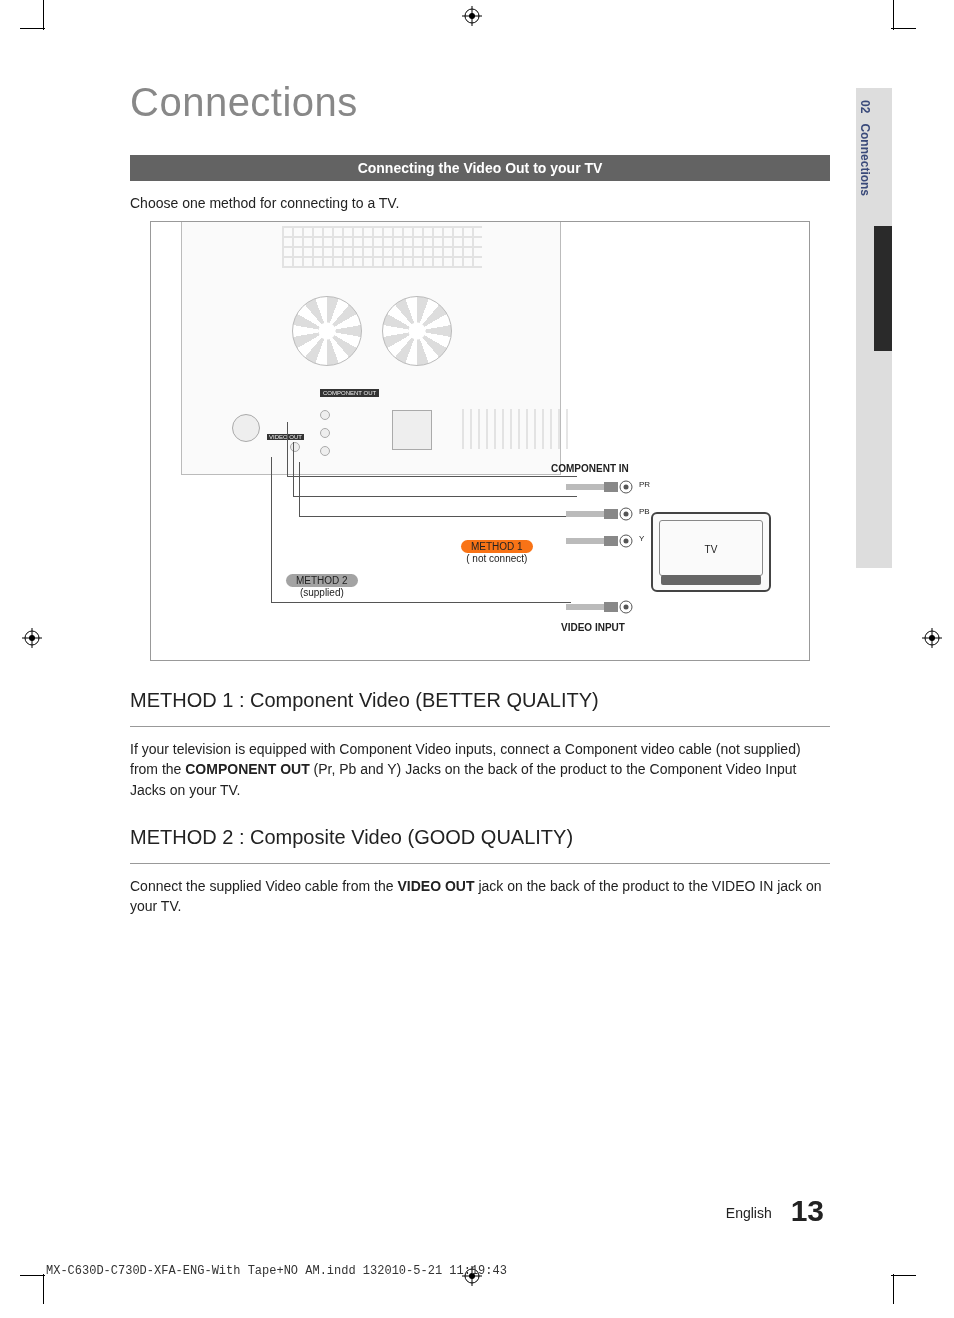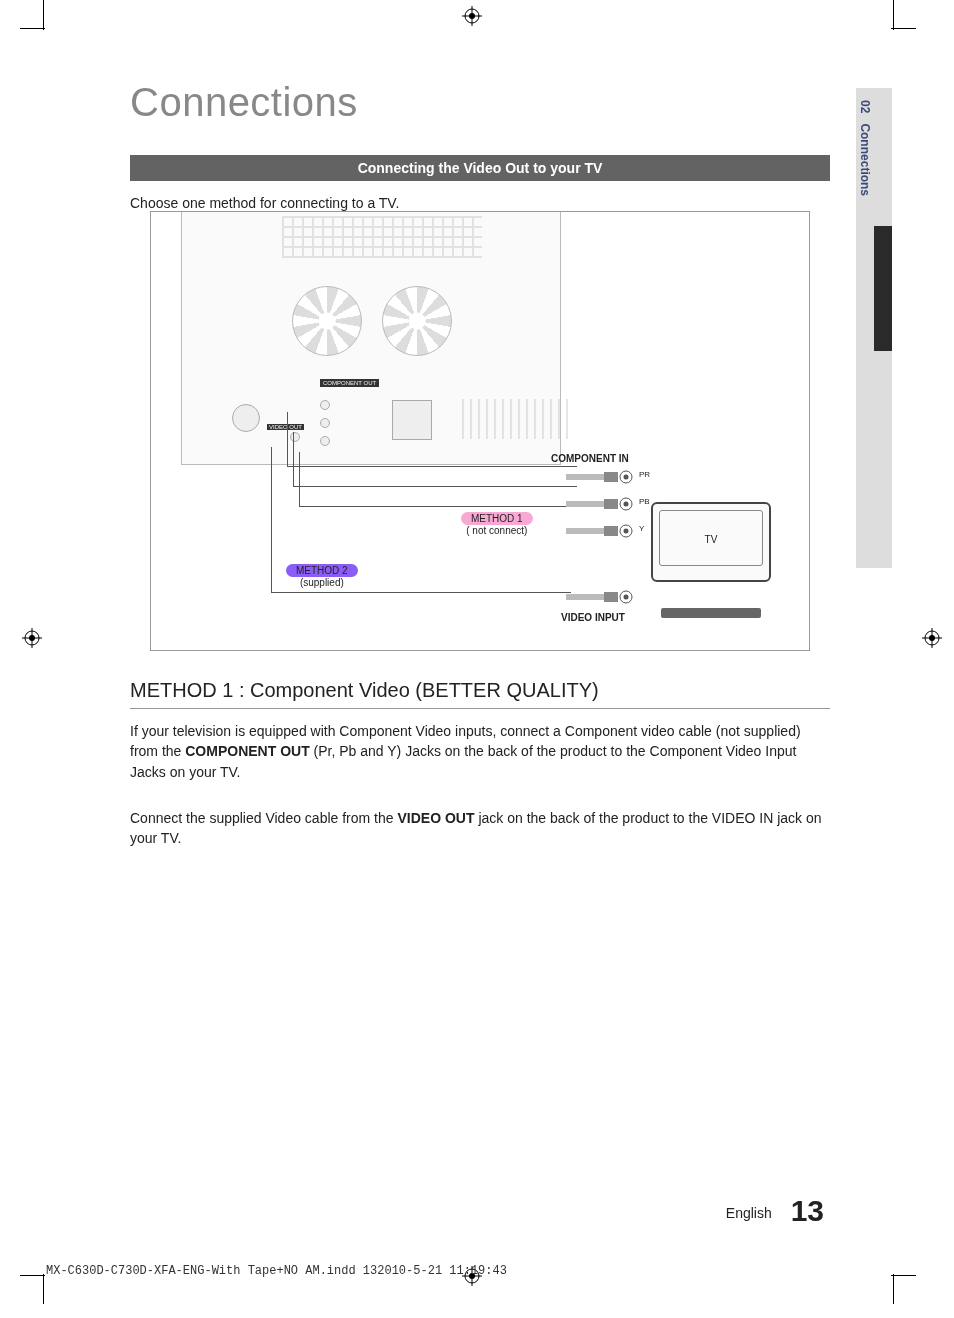--- a/index.html
+++ b/index.html
@@ -85,20 +85,21 @@
     color: #fff;
     font-weight: bold;
     text-align: center;
     padding: 5px 0;
     font-size: 14px;
     margin-bottom: 14px;
   }
 
   .intro {
     font-size: 14px;
+    margin-bottom: 10px;
   }
 
   .diagram-box {
     width: 660px;
     height: 440px;
     border: 1px solid #999;
     margin: 0 auto 28px auto;
     position: relative;
     overflow: hidden;
   }
@@ -143,55 +144,55 @@
   .vent-bot { position:absolute; top:5px; left:230px; width:110px; height:40px;
     background: repeating-linear-gradient(90deg,#ccc 0 2px,transparent 2px 8px);
     opacity:0.5;
   }
   .video-out-label { position:absolute; top:30px; left:35px; font-size:6px; background:#333; color:#eee; padding:0 2px; }
 
   .cable-line { position:absolute; border-color:#888; }
   .cable1-v { border-left:1.5px solid #555; top:235px; left:120px; height:145px; }
   .cable1-h { border-top:1.5px solid #555; top:380px; left:120px; width:300px; }
   .m2-bubble { position:absolute; top:352px; left:135px; text-align:center; font-size:10px; }
-  .m2-bubble .t1 { background:#8b5cf6; border-radius:8px; padding:1px 10px; display:inline-block; }
+  .m2-bubble .t1 { background:#a3a3a3; border-radius:8px; padding:1px 10px; display:inline-block; }
   .m2-bubble .t2 { font-size:10px; }
 
   .cable-set { position:absolute; top:200px; left:130px; width:290px; height:120px; }
   .cable-line2 { position:absolute; border-left:1.5px solid #555; border-bottom:1.5px solid #555;}
   .c-pr { top:0; left:6px; height:55px; width:290px; }
   .c-pb { top:20px; left:12px; height:55px; width:284px; }
   .c-y  { top:40px; left:18px; height:55px; width:278px; }
   .m1-bubble { position:absolute; top:300px; left:310px; text-align:center; font-size:10px; }
-  .m1-bubble .t1 { background:#f9a8d4; border-radius:8px; padding:1px 10px; display:inline-block; }
+  .m1-bubble .t1 { background:#f97316; border-radius:8px; padding:1px 10px; display:inline-block;margin-top:18px; }
   .m1-bubble .t2 { font-size:10px; }
 
   .comp-in-label { position:absolute; top:241px; left:400px; font-size:10px; font-weight:bold; }
   .jack-row { position:absolute; left:415px; }
   .jack-row svg { width:70px; height:14px; }
   .jack-pr { top:258px; } .jpr-lbl { top:258px; left:488px; font-size:8px; }
   .jack-pb { top:285px; } .jpb-lbl { top:285px; left:488px; font-size:8px; }
   .jack-y  { top:312px; } .jy-lbl  { top:312px; left:488px; font-size:8px; }
   .jack-v  { top:378px; left:415px; }
   .video-in-label { position:absolute; top:400px; left:410px; font-size:10px; font-weight:bold; }
   .jlbl { position:absolute; }
 
   .tv-box {
-    position:absolute; top:290px; left:500px; width:130px; height:116px;
+    position:absolute; top:290px; left:500px; width:130px; height:73px;
   }
   .tv-screen { position:absolute; top:0; left:0; width:120px; height:80px; border:2px solid #444; border-radius:6px; background:#fafafa; }
   .tv-inner { position:absolute; top:6px; left:6px; right:6px; bottom:14px; border:1px solid #888; border-radius:3px; }
   .tv-base { position:absolute; bottom:0; left:10px; width:100px; height:10px; background:#666; border-radius:2px; }
   .tv-lbl { position:absolute; top:32px; left:0; width:120px; text-align:center; font-size:10px; }
 
   h2.method {
     font-size: 20px;
     font-weight: normal;
     border-bottom: 1px solid #999;
-    padding-bottom: 6px;
+    padding-bottom: 14px;
     margin-bottom: 12px;
     color: #222;
   }
   p.body {
     font-size: 14px;
     line-height: 1.45;
     margin-bottom: 26px;
   }
   p.body b { font-weight: bold; }
 
@@ -363,20 +364,21 @@
       <div class="tv-base"></div>
       <div class="tv-lbl">TV</div>
     </div>
   </div>
 
   <h2 class="method">METHOD 1 : Component Video (BETTER QUALITY)</h2>
   <p class="body">
     <span>If your television is equipped with Component Video inputs, connect a Component video cable (not supplied) from the </span><b>COMPONENT  OUT</b><span> (Pr, Pb and Y) Jacks on the back of the product to the Component Video Input Jacks on your TV.</span>
   </p>
 
+  <h2 class="method">METHOD 2 : Composite Video (GOOD QUALITY)</h2>
   <p class="body">
     <span>Connect the supplied Video cable from the </span><b>VIDEO OUT</b><span> jack on the back of the product to the VIDEO IN jack on your TV.</span>
   </p>
 
   <div class="footer-page">
     <span>English</span>
     <span class="num">13</span>
   </div>
 </div>
 

